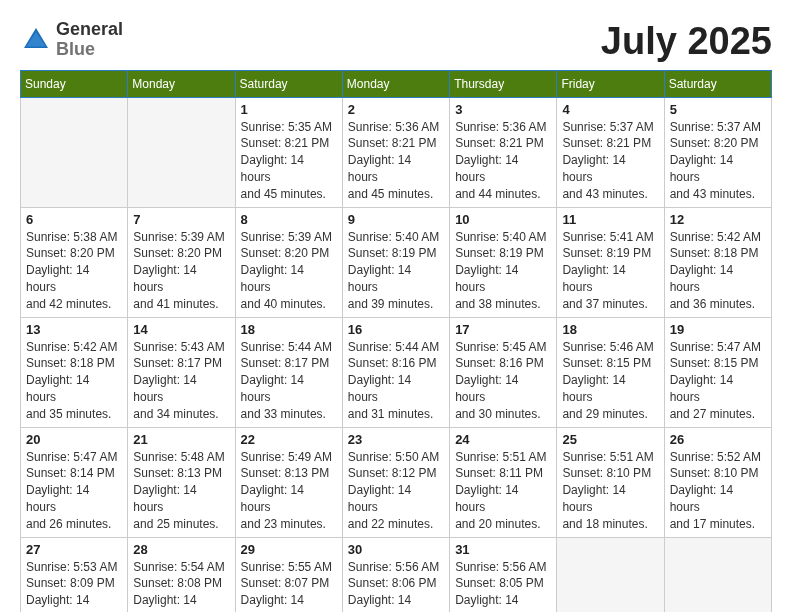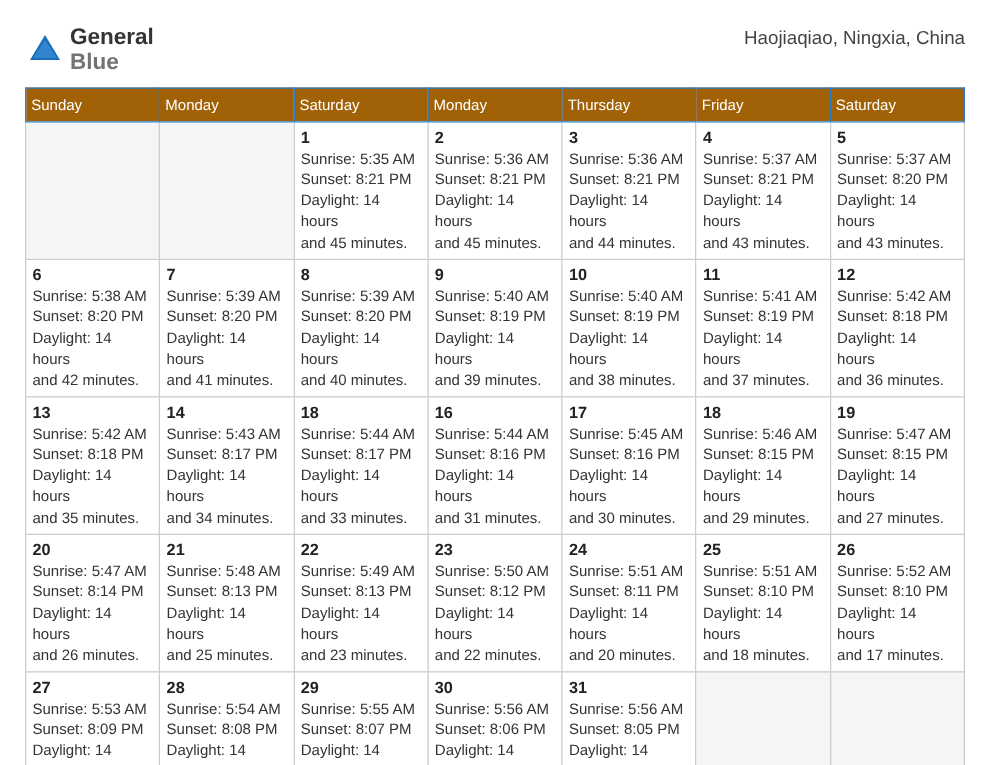--- a/index.html
+++ b/index.html
@@ -6,21 +6,21 @@
     body {
       font-family: Arial, sans-serif;
       background: #fff;
       width: 792px;
       min-height: 612px;
       padding: 20px;
     }
     .header {
       display: flex;
       justify-content: space-between;
-      align-items: flex-start;
+      align-items: flex-end;
       margin-bottom: 10px;
     }
     .logo {
       display: flex;
       align-items: center;
       gap: 4px;
     }
     .logo-text {
       font-size: 18px;
       font-weight: bold;
@@ -45,21 +45,21 @@
       font-size: 15px;
       color: #444;
       margin-top: 2px;
     }
     .calendar {
       width: 100%;
       border-collapse: collapse;
       font-size: 11px;
     }
     .calendar th {
-      background: #a16207;
+      background: #4d7c0f;
       color: #fff;
       padding: 6px 4px;
       text-align: left;
       font-size: 12px;
       font-weight: normal;
       border: 1px solid #2a7dc9;
     }
     .calendar td {
       border: 1px solid #ccc;
       padding: 4px 5px;
@@ -97,21 +97,21 @@
     <svg class="logo-icon" viewBox="0 0 40 40">
       <polygon points="20,5 35,30 5,30" fill="#1a6dbb"></polygon>
       <polygon points="20,10 32,28 8,28" fill="#4a9de0" opacity="0.5"></polygon>
     </svg>
     <div class="logo-text">
       <div class="logo-general">General</div>
       <div class="logo-blue">Blue</div>
     </div>
   </div>
   <div class="title-block">
-    <div class="subtitle">Haojiaqiao, Ningxia, China</div>
+    <div class="month-title">July 2025</div>
   </div>
 </div>
 
 <table class="calendar">
   <thead>
     <tr>
     <th>Sunday</th>
         <th>Monday</th>
         <th>Saturday</th>
         <th>Monday</th>

